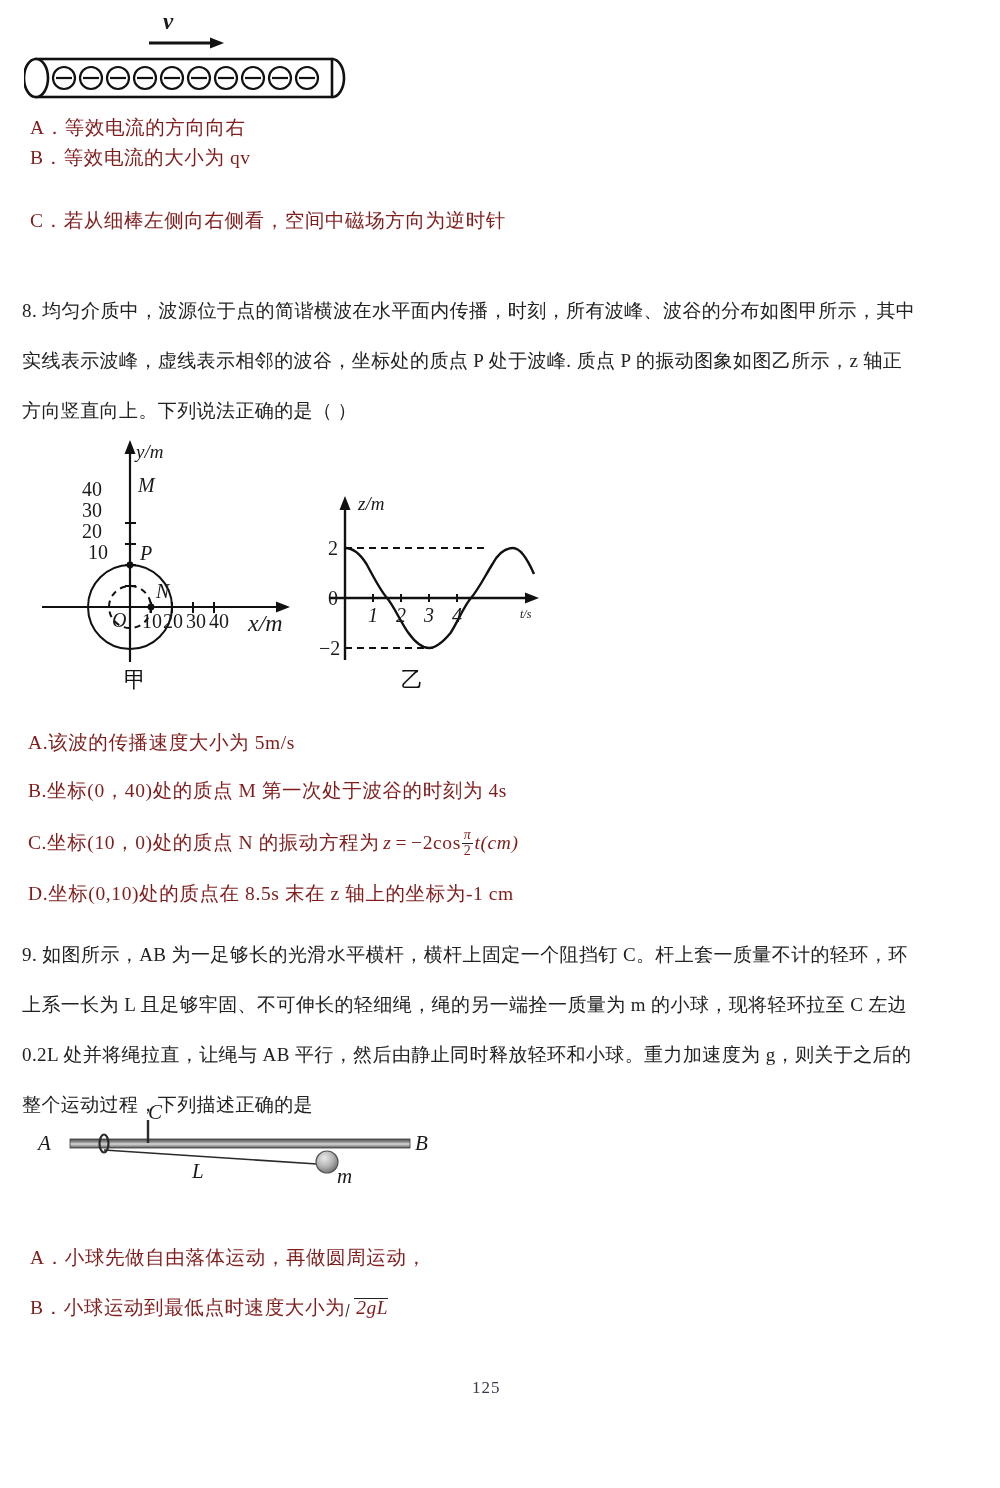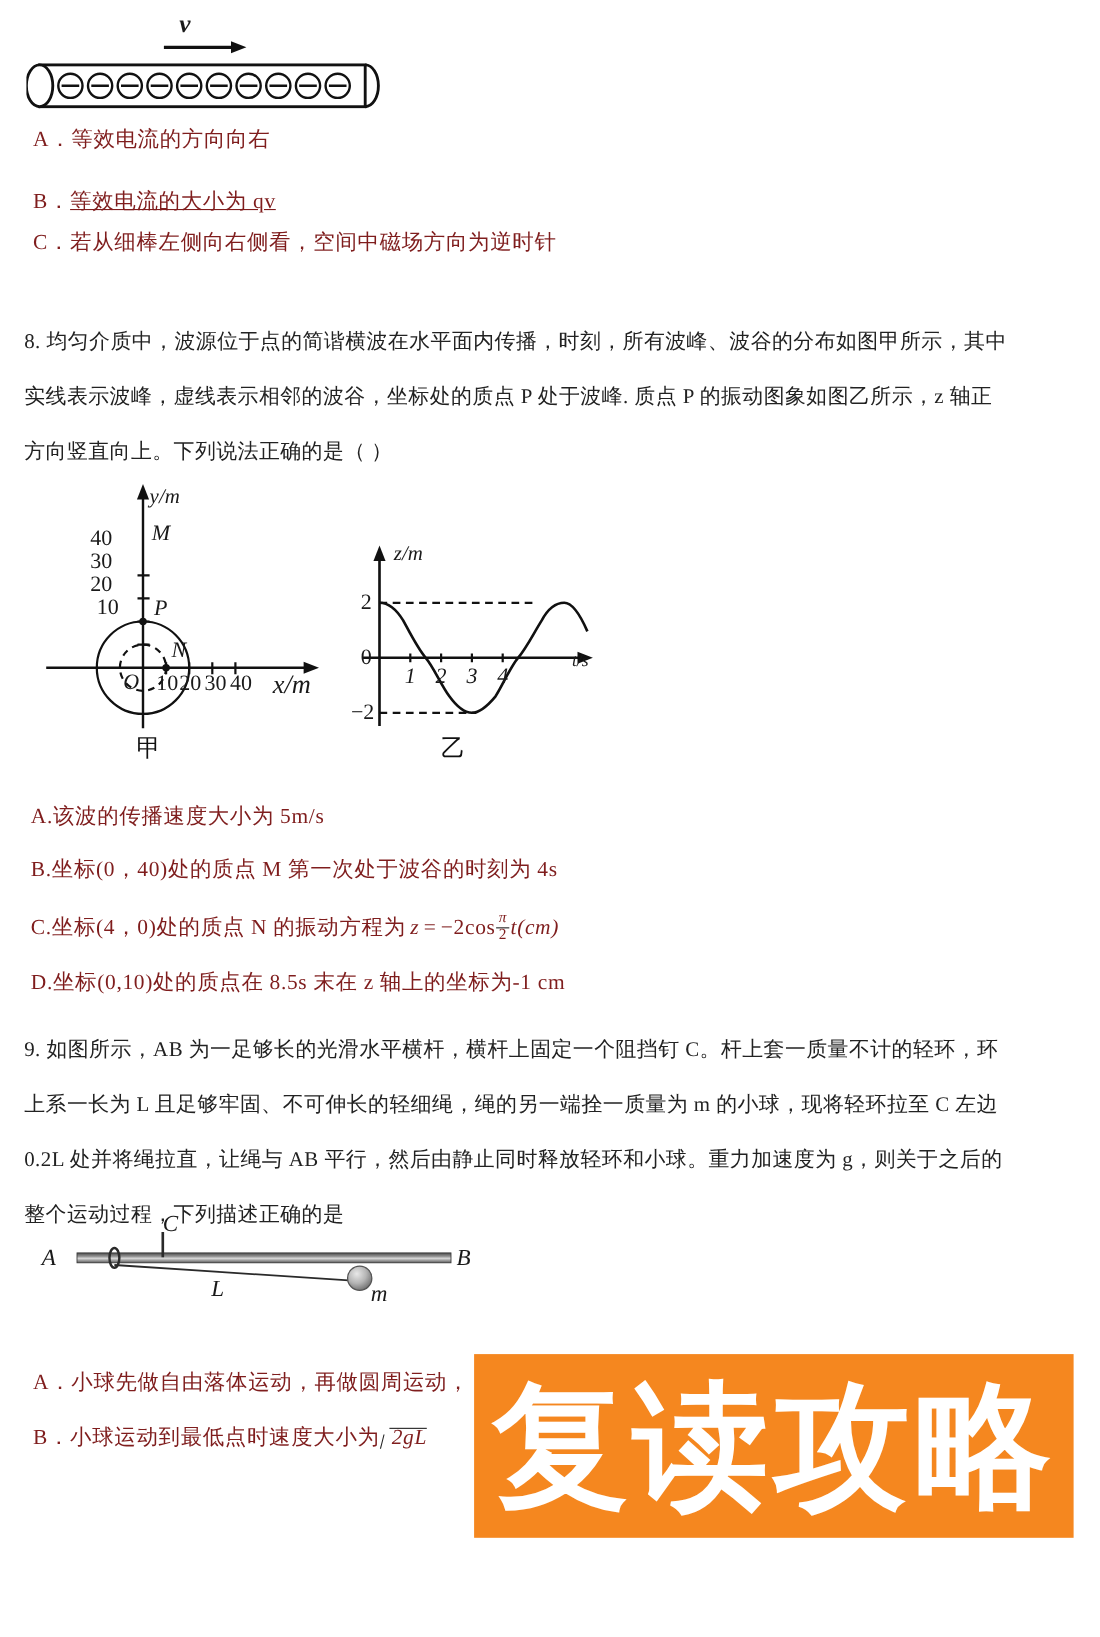--- a/index.html
+++ b/index.html
@@ -207,21 +207,21 @@
             <line x1="275" y1="64" x2="291" y2="64" stroke="#111" stroke-width="2.2"></line>
           </g>
       </g>
     </svg>
     <div style="position:absolute;left:139px;top:-5px;font-style:italic;font-weight:bold;font-size:23px;">v</div>
   </div>
 
   <div class="opt" style="left:30px; top:118px;">
     <span class="opt-label">A．</span><span>等效电流的方向向右</span>
   </div>
-  <div class="opt" style="left:30px; top:174px;text-decoration:underline;">
+  <div class="opt" style="left:30px; top:148px;">
     <span class="opt-label">B．</span><span>等效电流的大小为 qv</span>
   </div>
   <div class="opt" style="left:30px; top:211px;">
     <span class="opt-label">C．</span><span>若从细棒左侧向右侧看，空间中磁场方向为逆时针</span>
   </div>
 
   <div class="qtext" style="top:286px;">
     <span class="ln">8. 均匀介质中，波源位于点的简谐横波在水平面内传播，时刻，所有波峰、波谷的分布如图甲所示，其中</span>
     <span class="ln">实线表示波峰，虚线表示相邻的波谷，坐标处的质点 P 处于波峰. 质点 P 的振动图象如图乙所示，z 轴正</span>
     <span class="ln">方向竖直向上。下列说法正确的是（      ）</span>
@@ -305,42 +305,42 @@
 
       <g stroke="#111" stroke-width="2">
         <line x1="58" y1="104" x2="58" y2="112"></line>
         <line x1="86" y1="104" x2="86" y2="112"></line>
         <line x1="114" y1="104" x2="114" y2="112"></line>
         <line x1="142" y1="104" x2="142" y2="112"></line>
       </g>
     </svg>
 
     <div style="position:absolute;left:338px;top:61px;font-size:19px;font-style:italic;">z/m</div>
-    <div style="position:absolute;left:500px;top:160px;font-size:16px;font-style:italic;">t/s</div>
+    <div style="position:absolute;left:500px;top:175px;font-size:12px;font-style:italic;">t/s</div>
 
     <div style="position:absolute;left:308px;top:105px;font-size:20px;">2</div>
     <div style="position:absolute;left:308px;top:155px;font-size:20px;">0</div>
     <div style="position:absolute;left:299px;top:205px;font-size:20px;">−2</div>
 
     <div style="position:absolute;left:348px;top:172px;font-size:20px;font-style:italic;">1</div>
     <div style="position:absolute;left:376px;top:172px;font-size:20px;font-style:italic;">2</div>
     <div style="position:absolute;left:404px;top:172px;font-size:20px;font-style:italic;">3</div>
     <div style="position:absolute;left:432px;top:172px;font-size:20px;font-style:italic;">4</div>
 
     <div class="fig-caption" style="left:381px;top:233px;">乙</div>
   </div>
 
   <div class="opt" style="left:28px; top:733px;">
     <span class="opt-label">A.</span><span>该波的传播速度大小为 5m/s</span>
   </div>
   <div class="opt" style="left:28px; top:781px;">
     <span class="opt-label">B.</span><span>坐标(0，40)处的质点 M 第一次处于波谷的时刻为 4s</span>
   </div>
   <div class="opt" style="left:28px; top:829px;">
-    <span class="opt-label">C.</span><span>坐标(4，0)处的质点 N 的振动方程为</span><span class="ital" style="margin-left:4px;">z</span><span style="margin:0 4px;">=</span><span>−2cos</span><span class="frac"><span class="num ital">π</span><span class="den">2</span></span><span class="ital">t(cm)</span>
+    <span class="opt-label">C.</span><span>坐标(10，0)处的质点 N 的振动方程为</span><span class="ital" style="margin-left:4px;">z</span><span style="margin:0 4px;">=</span><span>−2cos</span><span class="frac"><span class="num ital">π</span><span class="den">2</span></span><span class="ital">t(cm)</span>
   </div>
   <div class="opt" style="left:28px; top:884px;">
     <span class="opt-label">D.</span><span>坐标(0,10)处的质点在  8.5s  末在  z 轴上的坐标为-1 cm</span>
   </div>
 
   <div class="qtext" style="top:930px;">
     <span class="ln">9. 如图所示，AB 为一足够长的光滑水平横杆，横杆上固定一个阻挡钉 C。杆上套一质量不计的轻环，环</span>
     <span class="ln">上系一长为 L 且足够牢固、不可伸长的轻细绳，绳的另一端拴一质量为 m 的小球，现将轻环拉至 C 左边</span>
     <span class="ln">0.2L 处并将绳拉直，让绳与 AB 平行，然后由静止同时释放轻环和小球。重力加速度为 g，则关于之后的</span>
     <span class="ln">整个运动过程，下列描述正确的是</span>
@@ -382,17 +382,14 @@
 
   <div class="opt" style="left:30px; top:1248px;">
     <span class="opt-label">A．</span><span>小球先做自由落体运动，再做圆周运动，</span>
   </div>
   <div class="opt" style="left:30px; top:1298px;">
     <span class="opt-label">B．</span><span>小球运动到最低点时速度大小为</span><span class="sqrt-wrap">2gL</span>
   </div>
 
   <div class="page-number">125</div>
 
-  <div class="banner">
-    <span class="banner-text">复读攻略</span>
-  </div>
 
 </div>
 
 </body></html>

